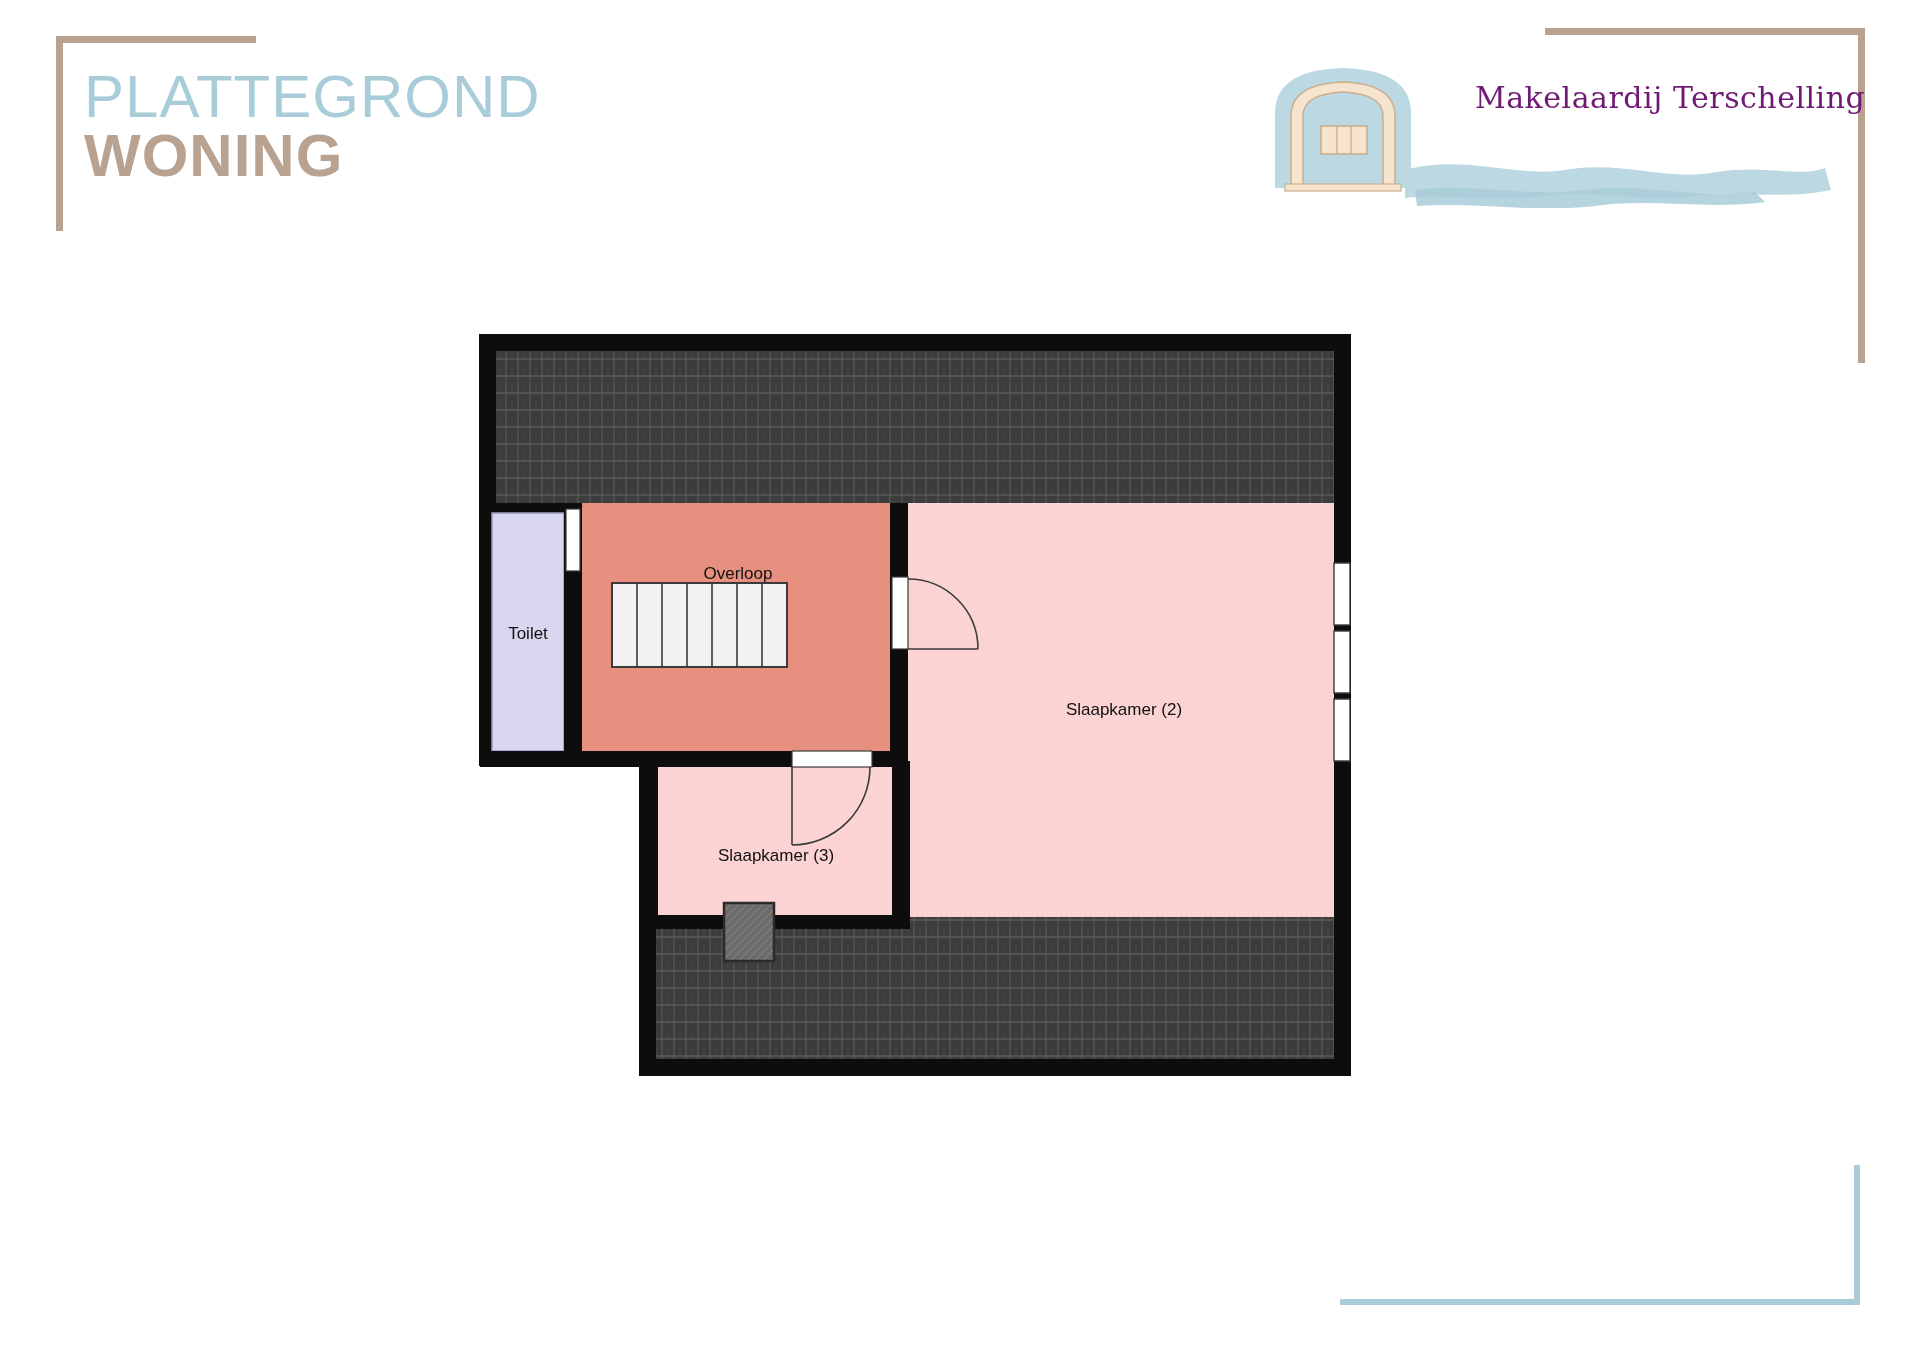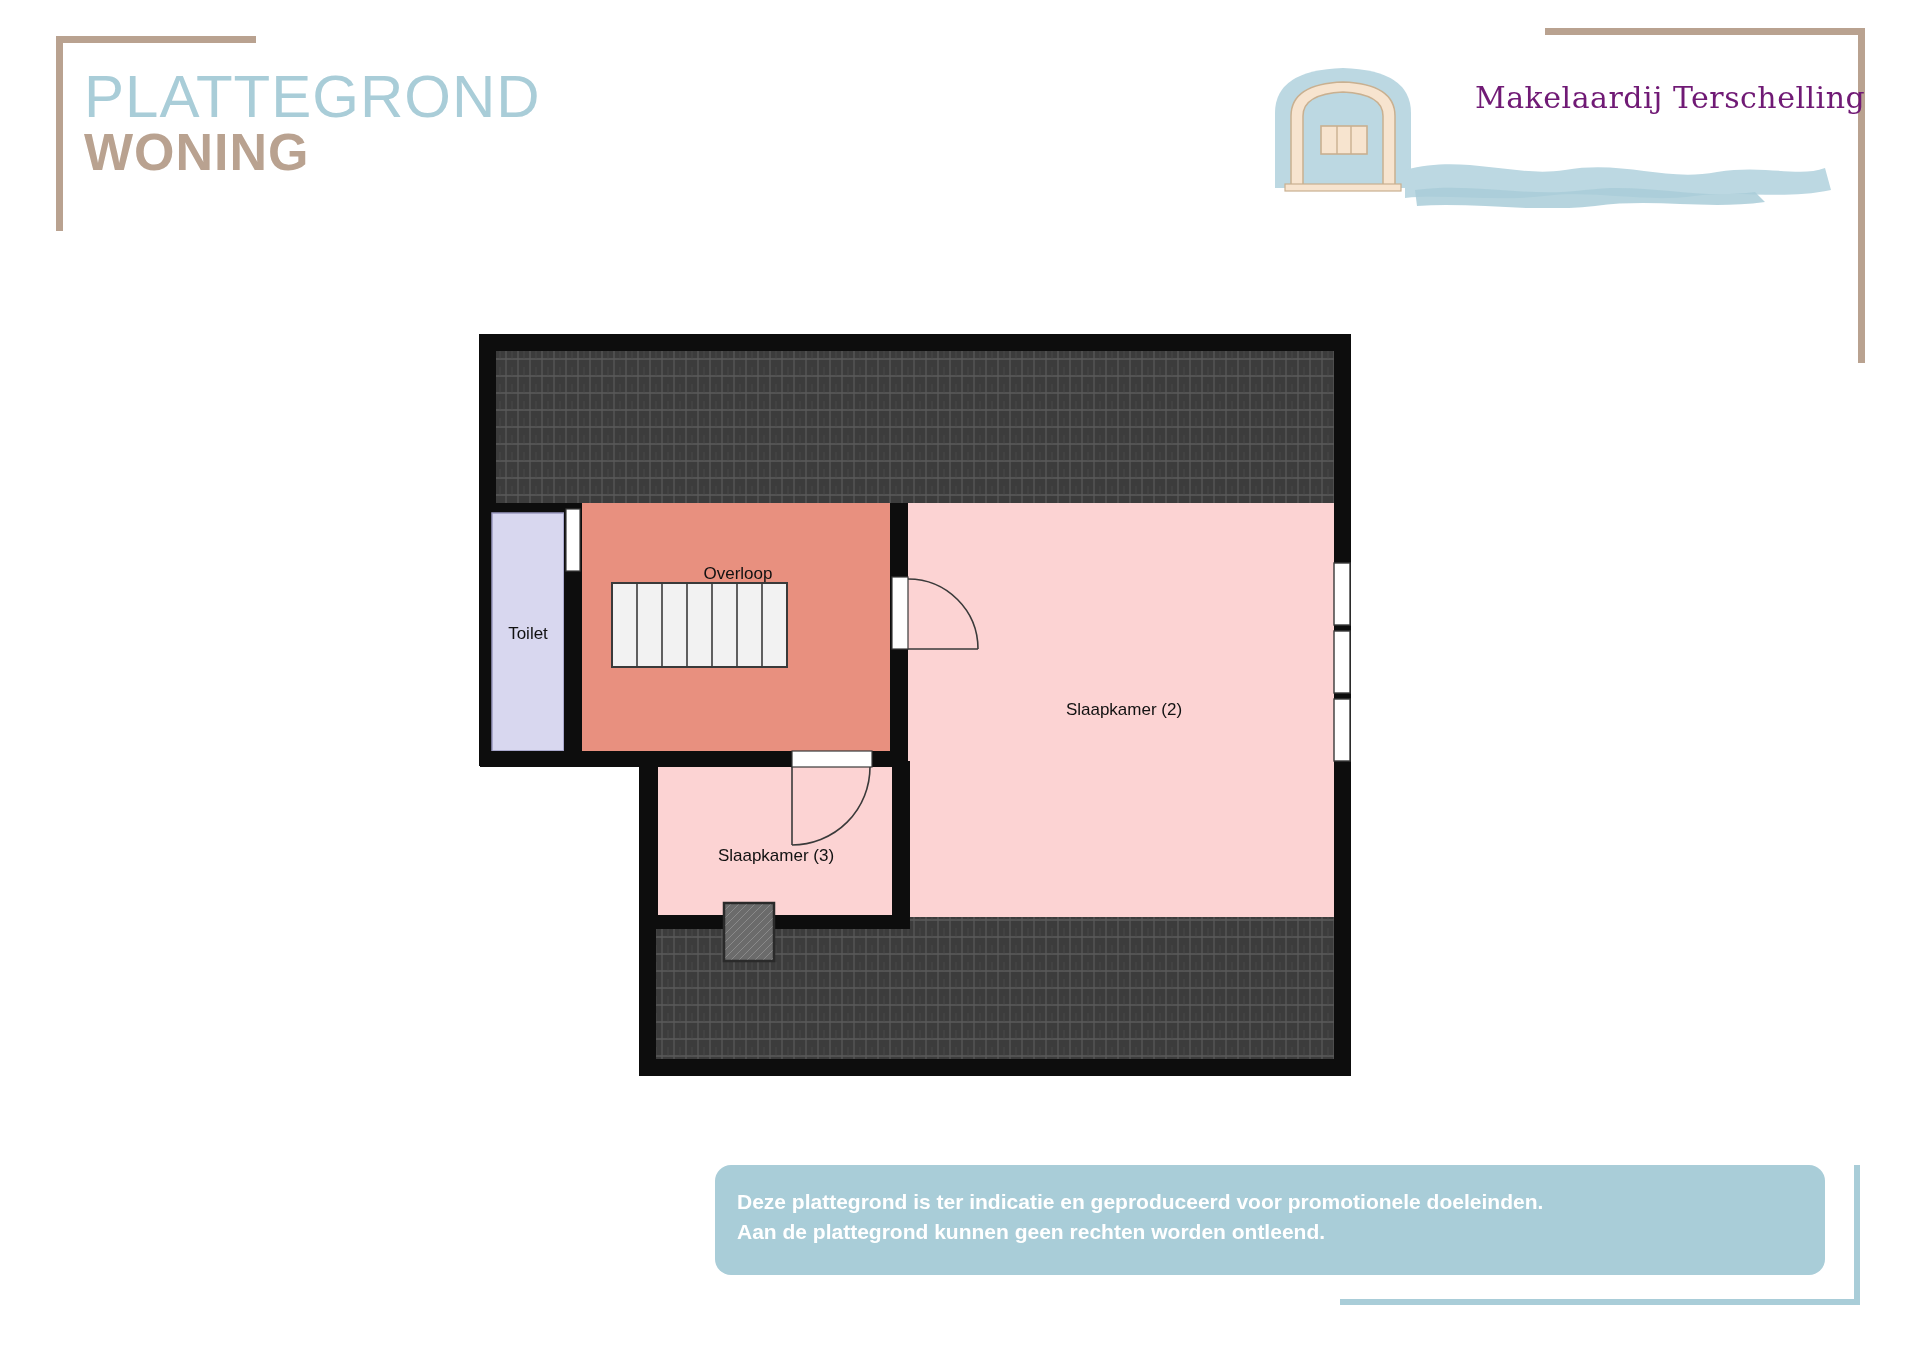--- a/index.html
+++ b/index.html
@@ -46,21 +46,21 @@
     line-height: 0.98;
   }
   .title-line1 {
     font-size: 60px;
     font-weight: normal;
     letter-spacing: 1px;
     color: #a9cdd8;
     display: block;
   }
   .title-line2 {
-    font-size: 52px;
+    font-size: 60px;
     font-weight: bold;
     letter-spacing: 1px;
     color: #b9a290;
     display: block;
   }
 
   
   .logo-block {
     position: absolute;
     right: 55px;
@@ -286,21 +286,15 @@
       <rect x="864" y="374" width="16" height="62" fill="#ffffff" stroke="#3a3a3a" stroke-width="1.4"></rect>
     </g>
 
     <g>
       <rect x="254" y="578" width="50" height="58" fill="url(#skylight)" stroke="#2a2a2a" stroke-width="2.5"></rect>
     </g>
   </svg>
 </div>
 
 <div class="note-wrap">
-  <div class="note-bubble">
-    <div class="note-text">
-      <div>Deze plattegrond is ter indicatie en geproduceerd voor promotionele doeleinden.</div>
-      <div>Aan de plattegrond kunnen geen rechten worden ontleend.</div>
-    </div>
-  </div>
   <div class="note-bracket-right"></div>
   <div class="note-bracket-bottom"></div>
 </div>
 
 </body></html>

